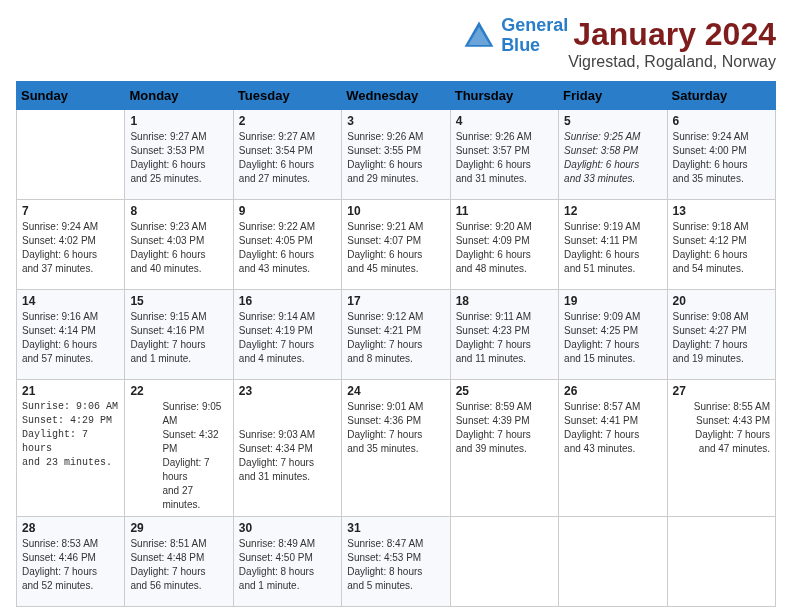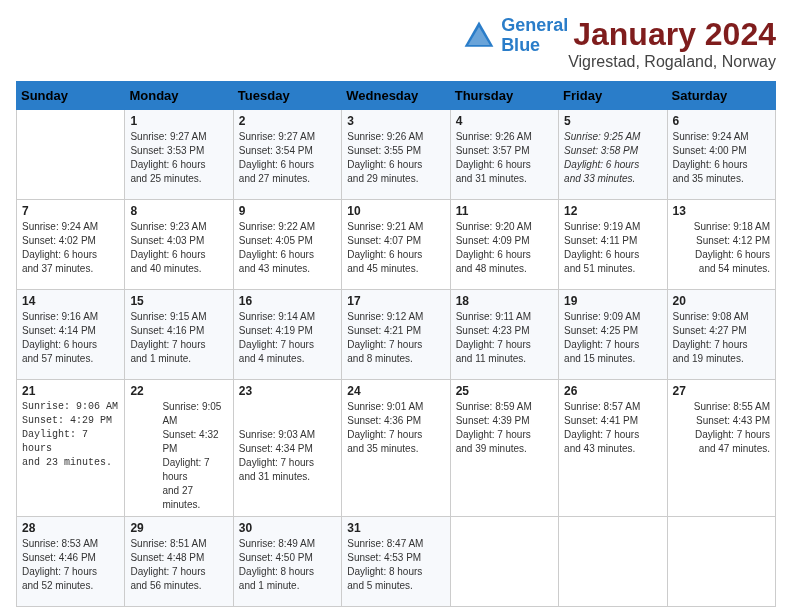--- a/index.html
+++ b/index.html
@@ -205,21 +205,21 @@
         </td>
         <td>
           <span class="day-number">12</span>
           <div class="day-info" style="white-space: pre-line;">Sunrise: 9:19 AM
 Sunset: 4:11 PM
 Daylight: 6 hours
 and 51 minutes.</div>
         </td>
         <td>
           <span class="day-number">13</span>
-          <div class="day-info" style="white-space: pre-line; text-align: right;">Sunrise: 9:18 AM
+          <div class="day-info" style="white-space: pre-line;">Sunrise: 9:18 AM
 Sunset: 4:12 PM
 Daylight: 6 hours
 and 54 minutes.</div>
         </td>
       </tr>
       <tr>
         <td>
           <span class="day-number">14</span>
           <div class="day-info" style="white-space: pre-line;">Sunrise: 9:16 AM
 Sunset: 4:14 PM

